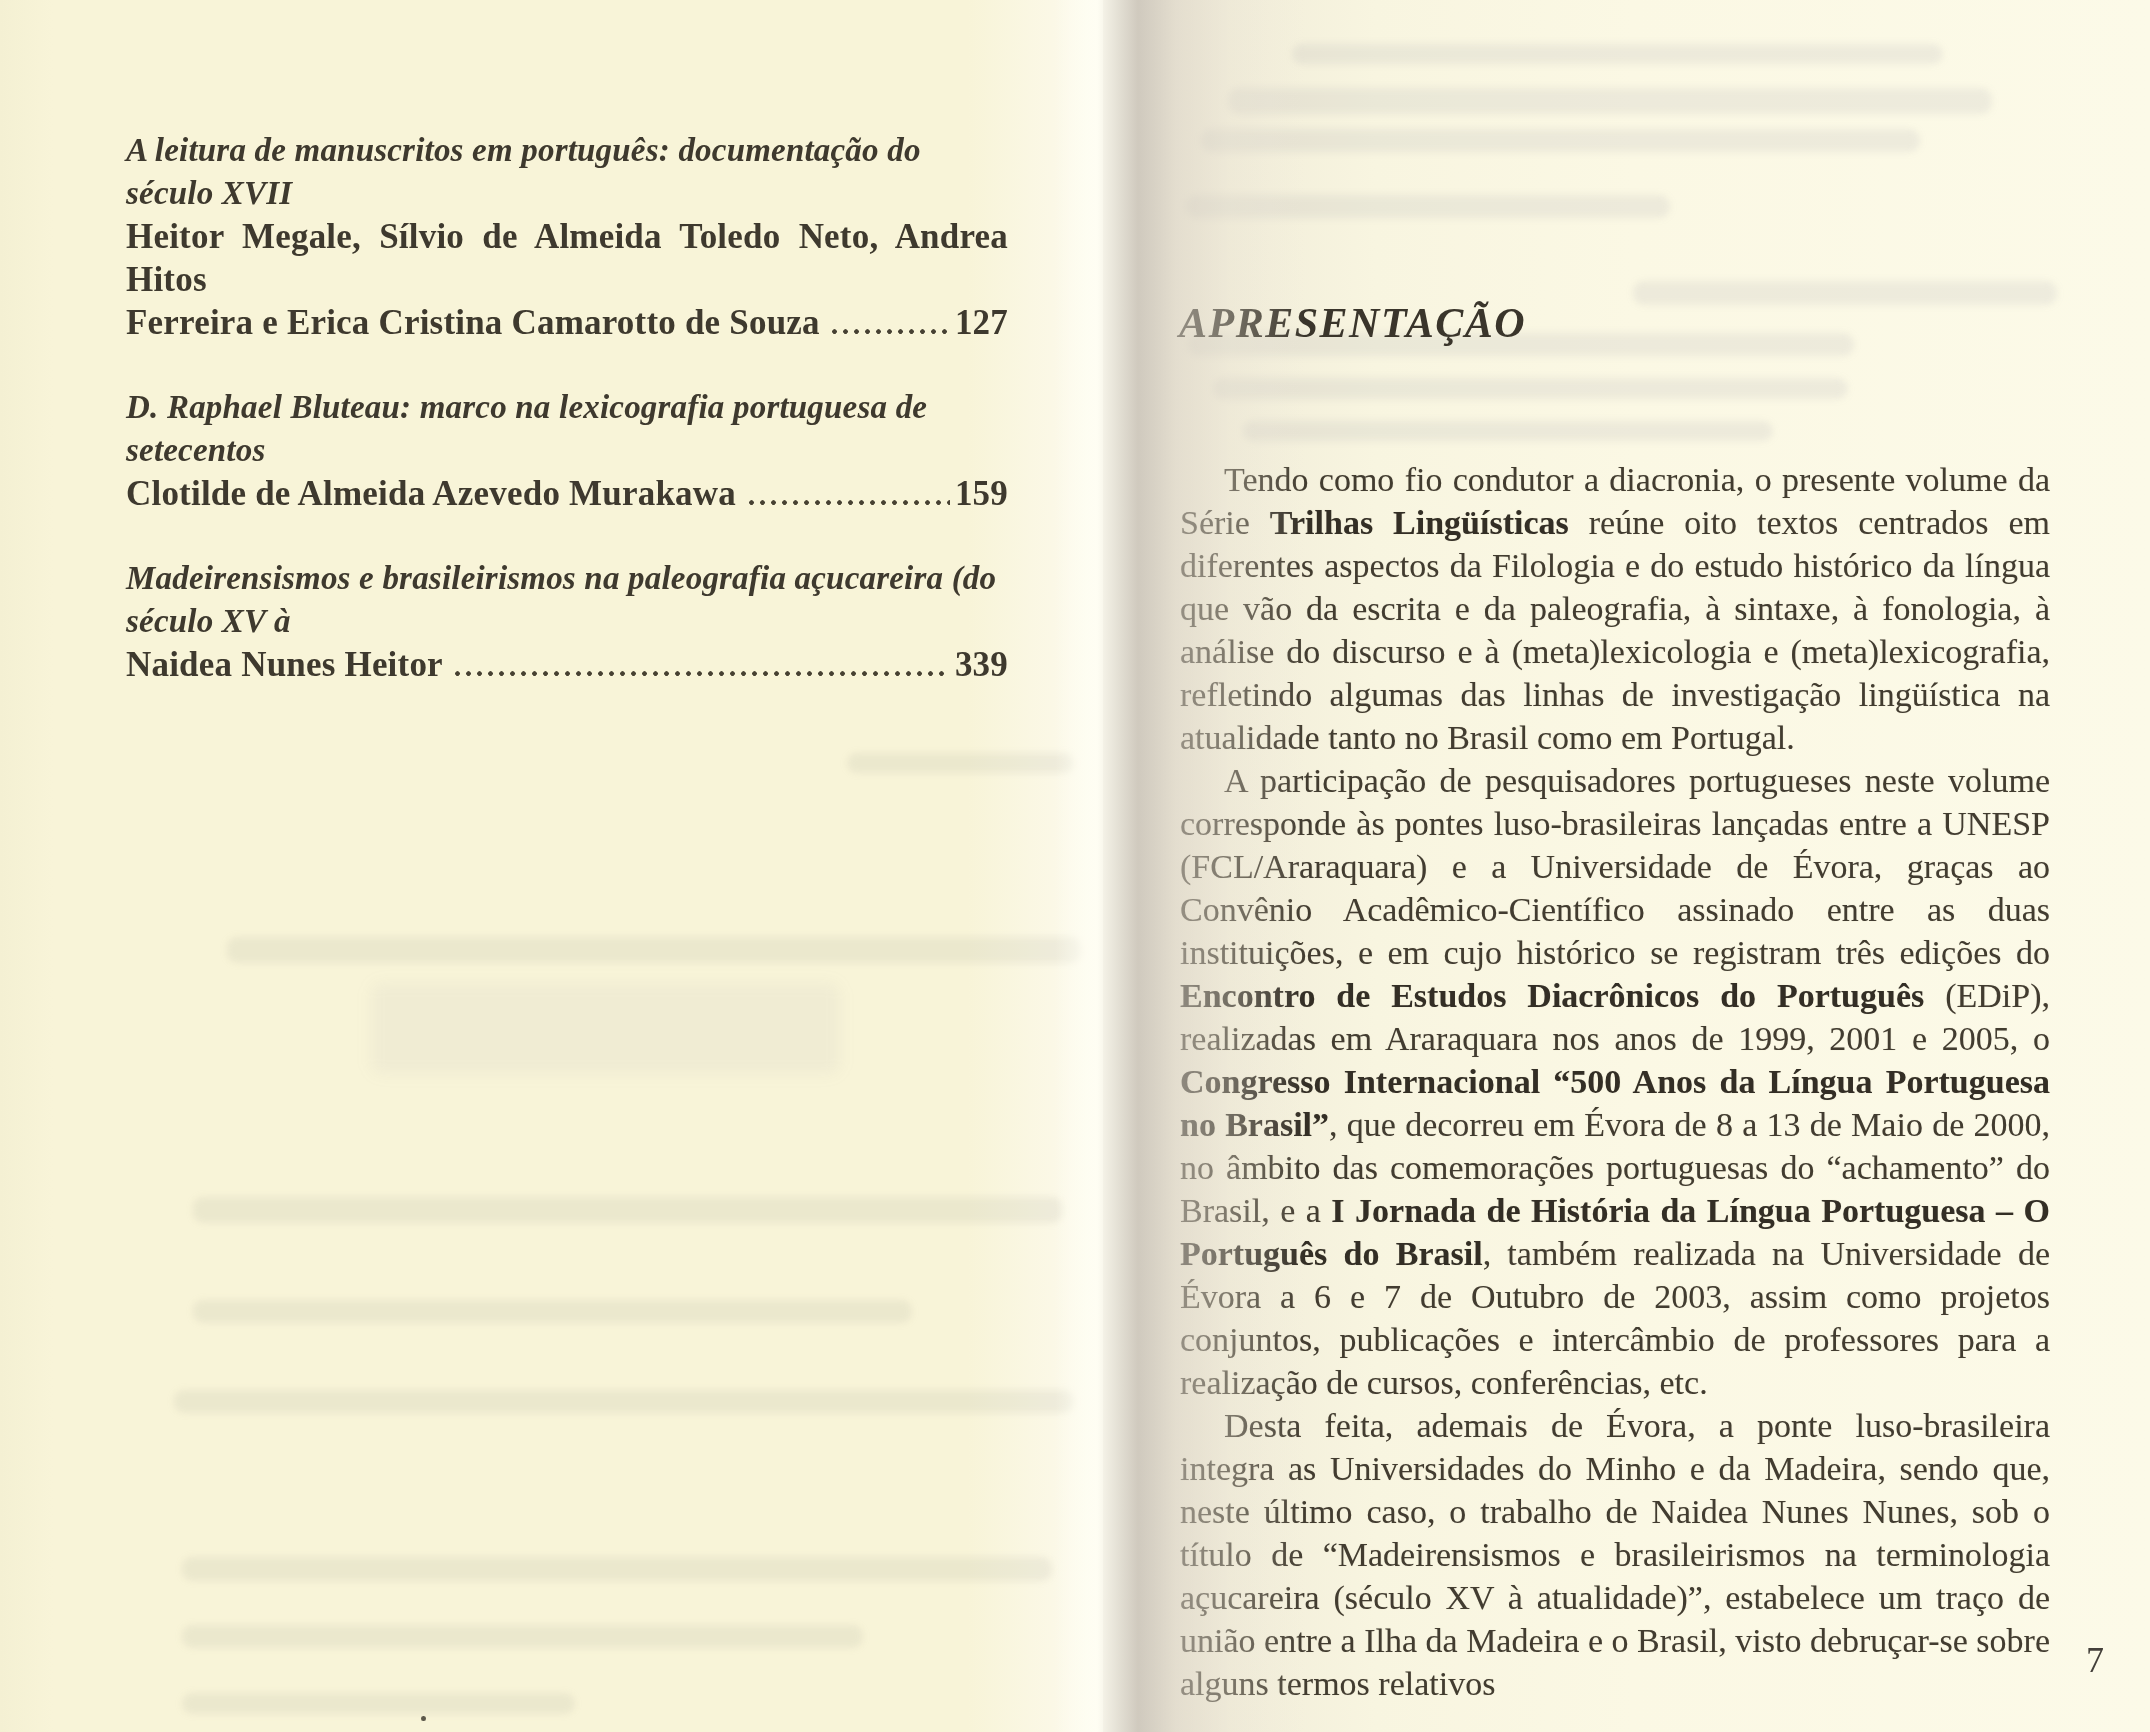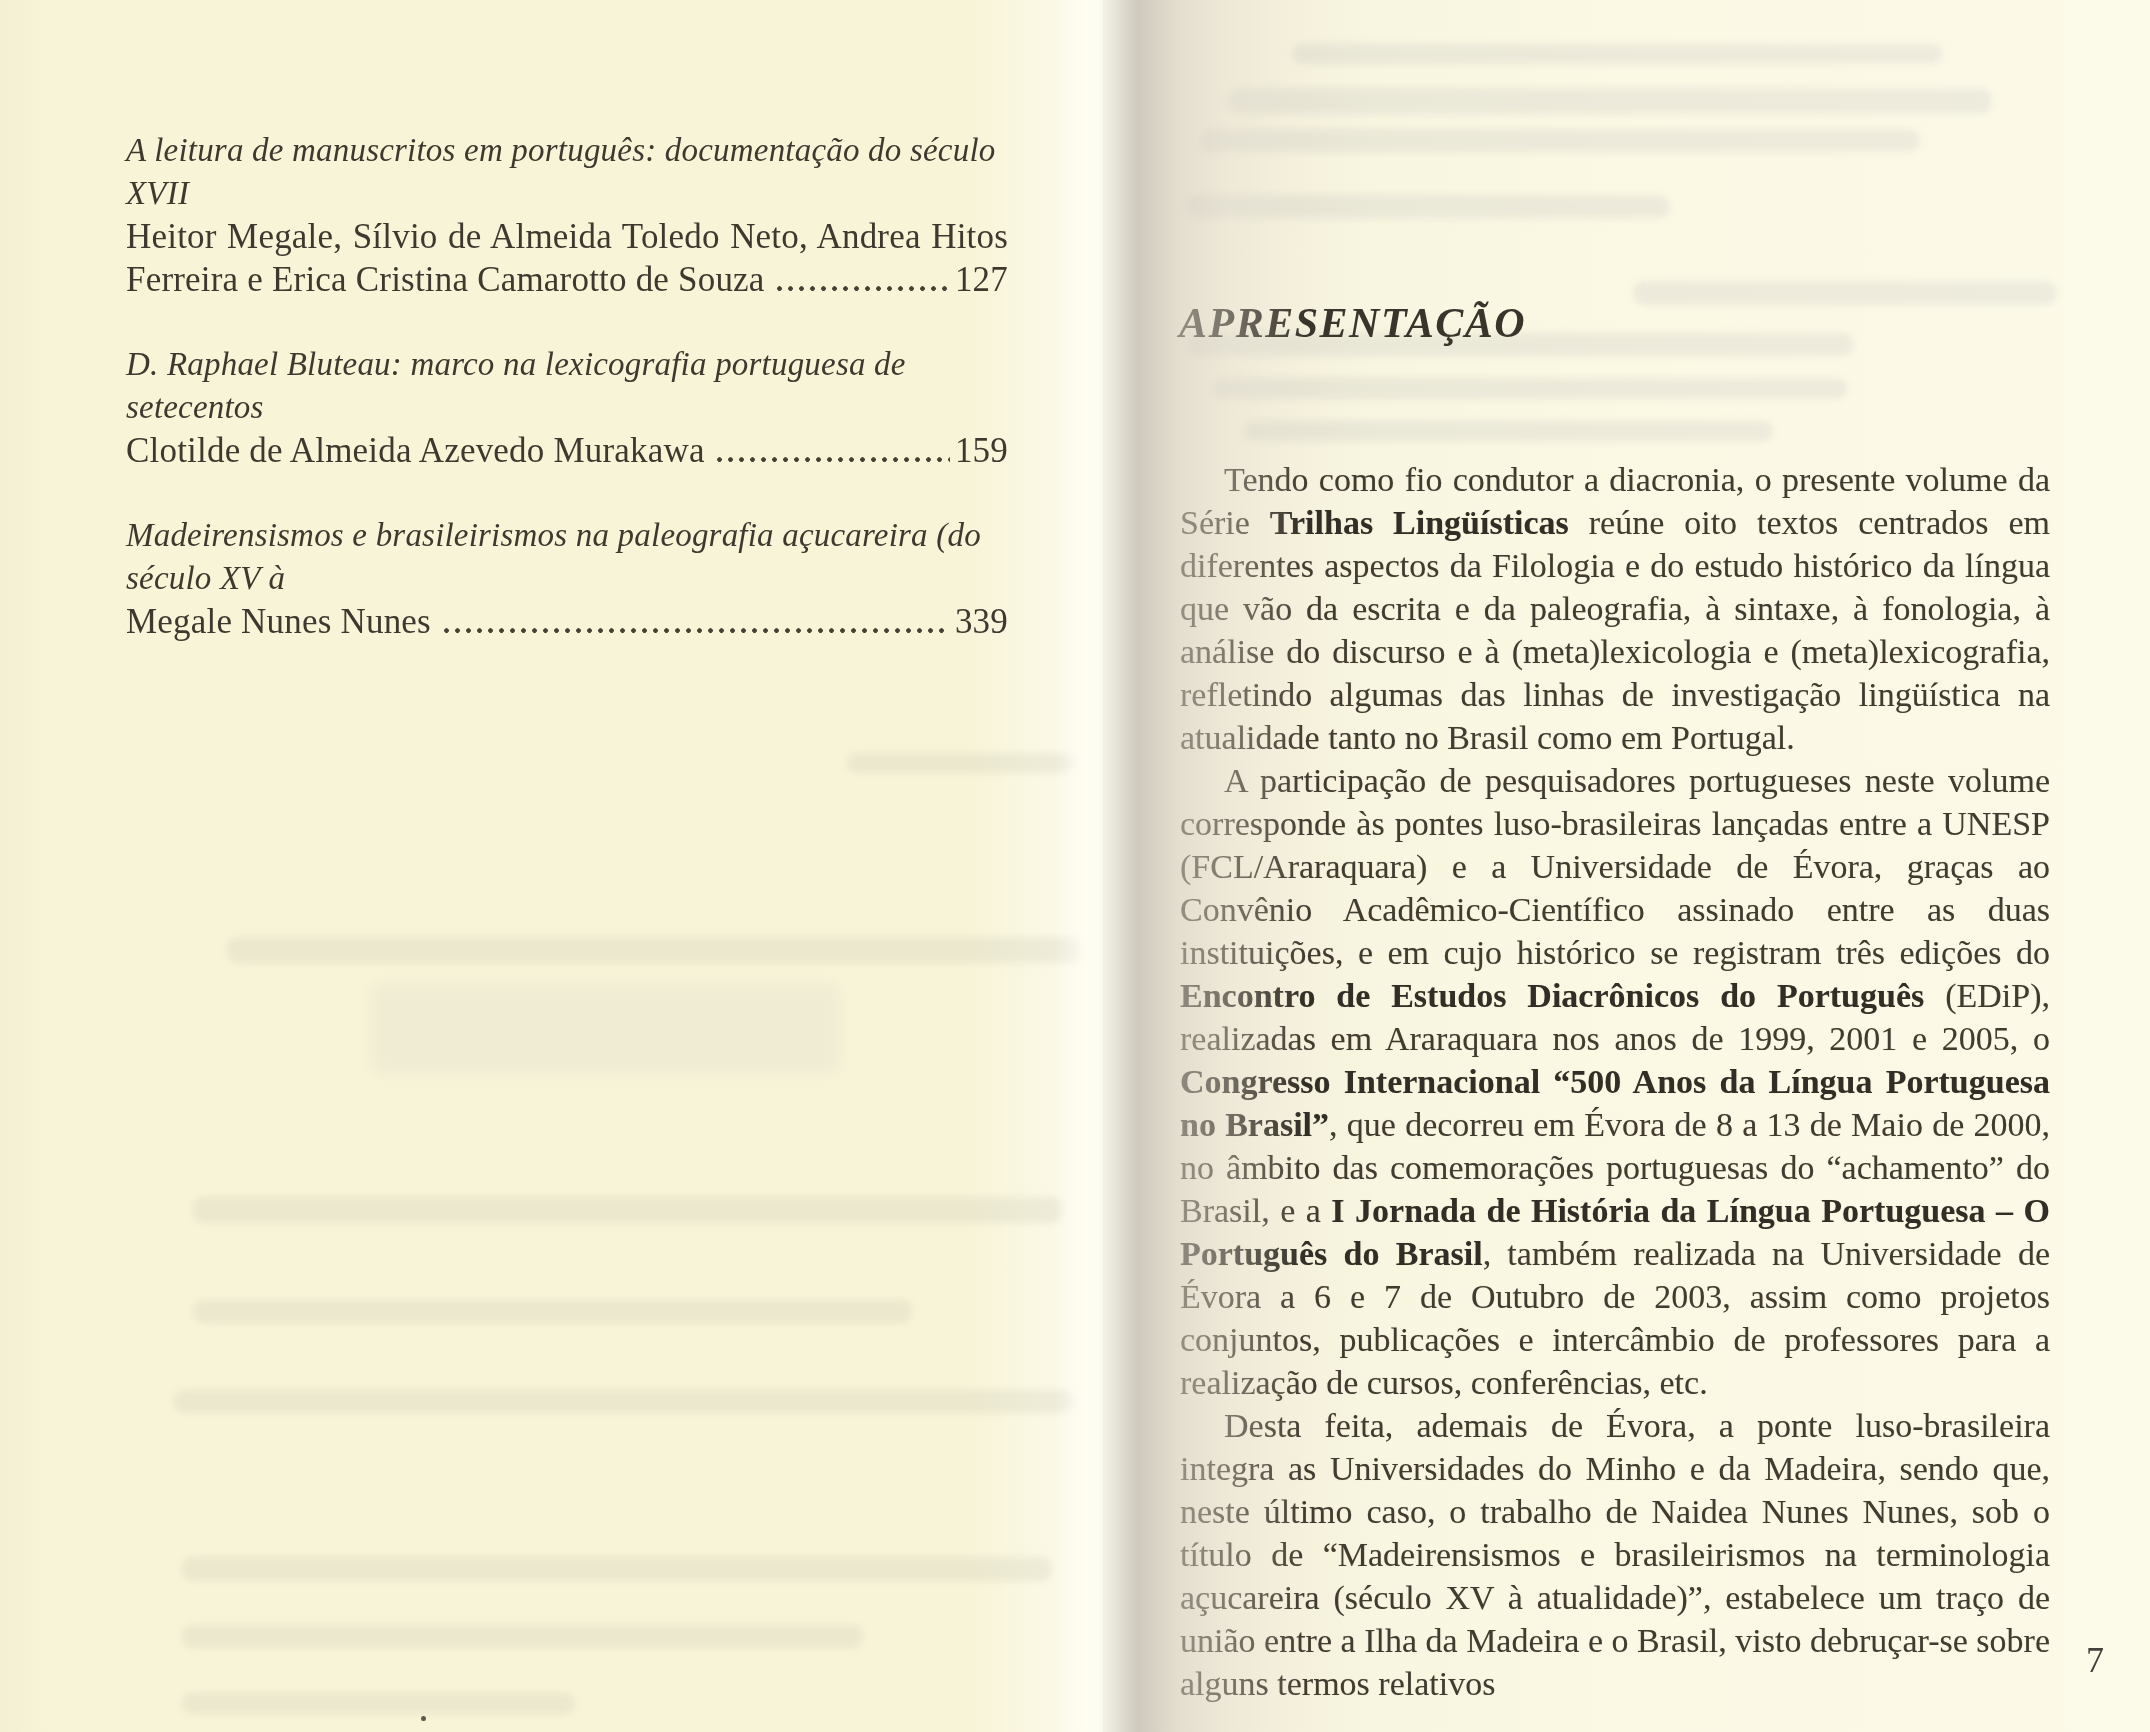--- a/index.html
+++ b/index.html
@@ -8,21 +8,21 @@
     font-family:"Liberation Serif","DejaVu Serif",serif;
     color:#3e392e;
   }
   
   .page-left {
     position:absolute; left:0; top:0; width:1103px; height:100%;
     background:linear-gradient(90deg,#f4f0d3 0px,#f8f4d8 53px,#f8f4d8 968px,#fbf8e6 1052px,#fefdf3 1103px);
   }
   .toc { position:absolute; left:126px; top:129px; width:882px;
          font-size:35px; line-height:43px; letter-spacing:0.2px; }
-  .toc-entry { margin-bottom:42px; }
+  .toc-entry { margin-bottom:42px;font-weight:bold; }
   .toc-title { font-style:italic; font-size:33px; }
   .toc-authors { text-align:justify; text-align-last:justify; }
   .dotline { display:flex; align-items:flex-end; }
   .dotline .nm { white-space:nowrap; }
   .leader {
     flex:1; height:9.8px; align-self:flex-end; margin:0 4.5px 6.8px 10.6px;
     background:radial-gradient(circle at 4.5px 4.5px,#474133 2px,rgba(0,0,0,0) 2.6px);
     background-size:11px 9.8px; background-repeat:repeat-x;
   }
   .pgnum { white-space:nowrap; }
@@ -83,21 +83,21 @@
           <div class="toc-title">D. Raphael Bluteau: marco na lexicografia portuguesa de setecentos</div>
           <div class="dotline">
             <span class="nm">Clotilde de Almeida Azevedo Murakawa</span>
             <span class="leader"></span>
             <span class="pgnum">159</span>
           </div>
         </div>
         <div class="toc-entry">
           <div class="toc-title">Madeirensismos e brasileirismos na paleografia açucareira (do século XV à</div>
           <div class="dotline">
-            <span class="nm">Megale Nunes Nunes</span>
+            <span class="nm">Naidea Nunes Heitor</span>
             <span class="leader"></span>
             <span class="pgnum">339</span>
           </div>
         </div>
       </div>
 
     <div class="ghost warm" style="left:847px;top:753px;width:227px;height:19.7px;"></div>
     <div class="ghost warm" style="left:227px;top:937px;width:855px;height:26px;"></div>
     <div class="ghost big" style="left:371px;top:983px;width:469px;height:91px;"></div>
     <div class="ghost warm" style="left:193px;top:1197px;width:870px;height:26px;"></div>

